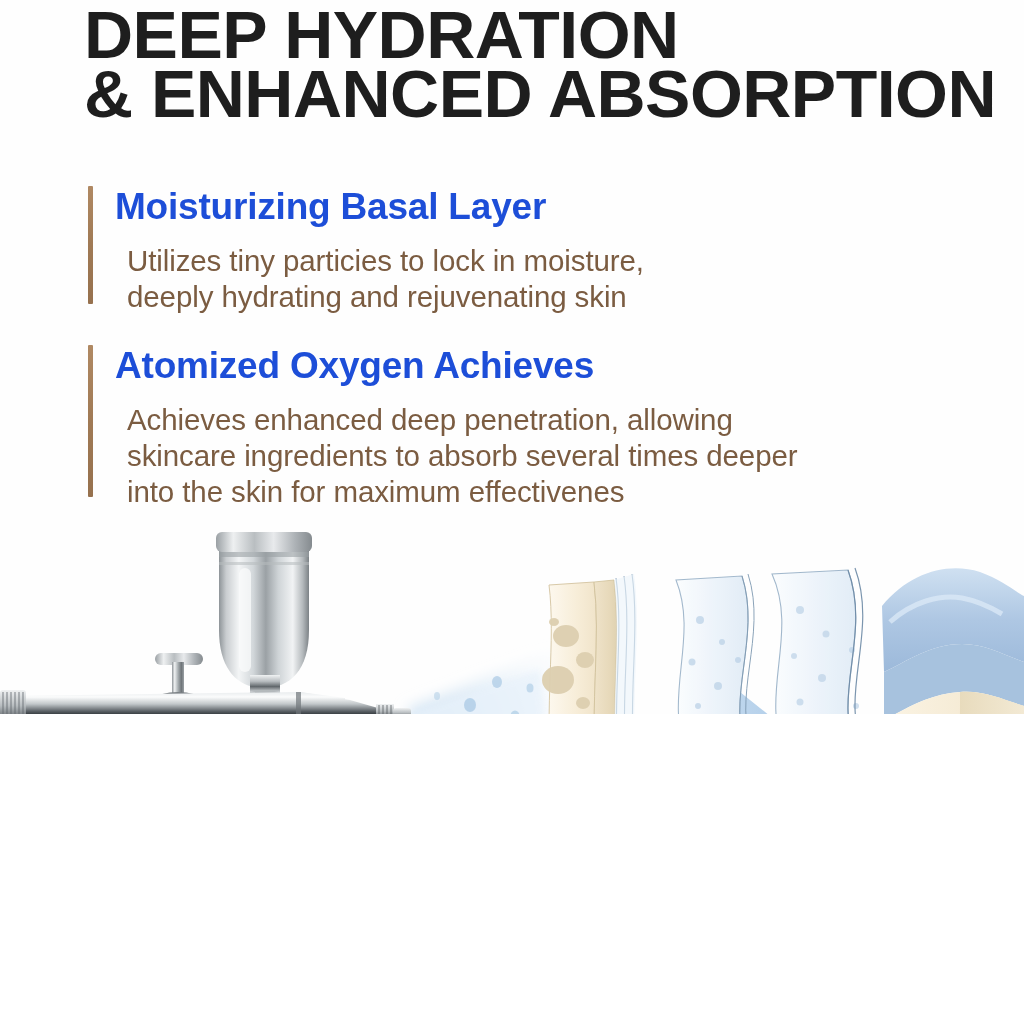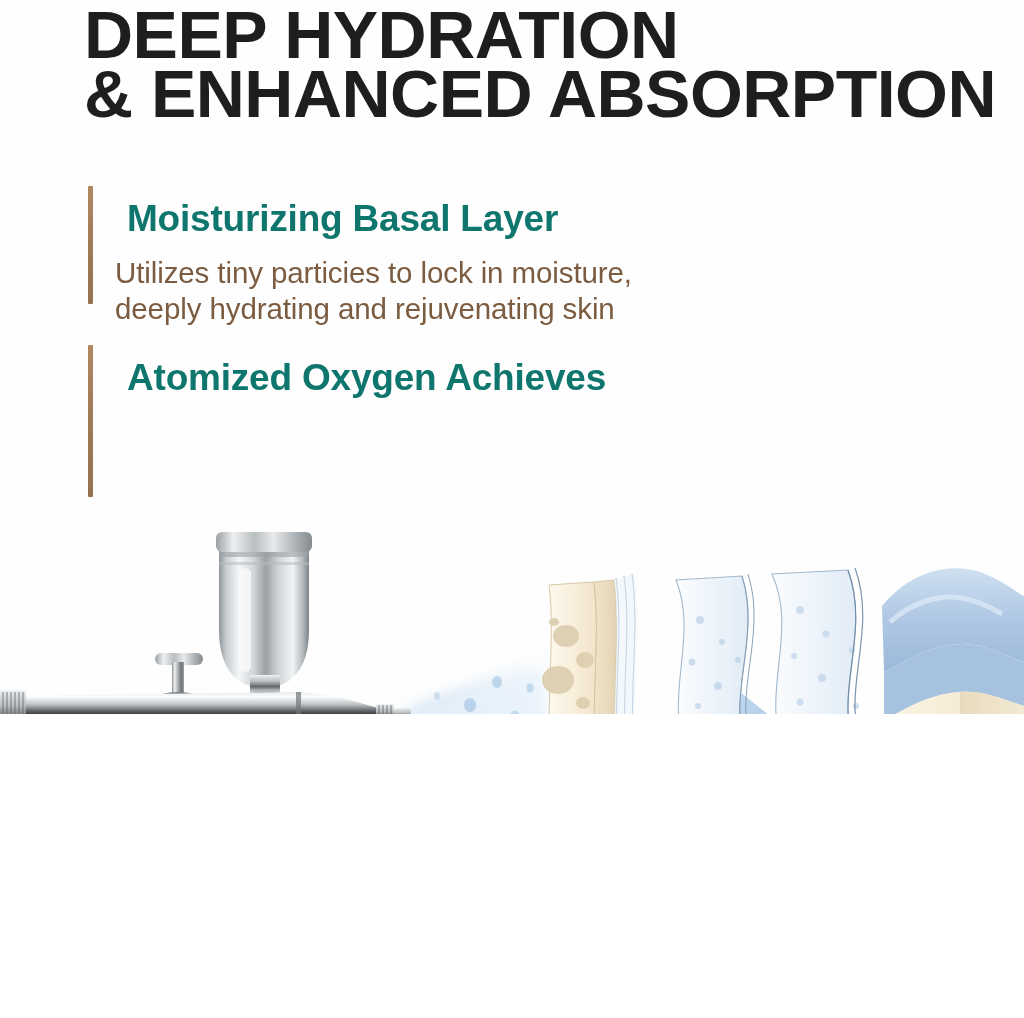--- a/index.html
+++ b/index.html
@@ -54,31 +54,31 @@
     border-radius: 1px;
     background: linear-gradient(180deg, #b08963 0%, #a07a55 50%, #96714e 100%);
   }
   .feature .ftext {
     position: absolute;
     left: 27px;
     top: 0;
     width: 860px;
   }
   .feature h2 {
-    margin: 12px;
+    margin: 0;
     padding: 0;
-    color: #0f766e;
+    color: #1d4ed8;
     font-size: 37px;
     line-height: 42px;
     font-weight: bold;
     letter-spacing: -0.2px;
     white-space: nowrap;
   }
   .feature p {
-    margin: 0;
+    margin: 12px;
     padding: 3px 0 0 0;
     color: #7b5c41;
     font-size: 29.5px;
     line-height: 36px;
     font-weight: normal;
     letter-spacing: -0.1px;
     white-space: pre-line;
   }
 
   #feature-1 { top: 186px; }
@@ -112,20 +112,23 @@
       <h2>Moisturizing Basal Layer</h2>
       <p>Utilizes tiny particies to lock in moisture,
 deeply hydrating and rejuvenating skin</p>
     </div>
   </div>
 
   <div class="feature" id="feature-2">
     <div class="bar"></div>
     <div class="ftext">
       <h2>Atomized Oxygen Achieves</h2>
+      <p>Achieves enhanced deep penetration, allowing
+skincare ingredients to absorb several times deeper
+into the skin for maximum effectivenes</p>
     </div>
   </div>
 
   <div id="illustration">
     <svg width="1024" height="508" viewBox="0 0 1024 508" xmlns="http://www.w3.org/2000/svg">
       <defs>
 
         <linearGradient id="chromeBarrel" x1="0" y1="0" x2="0" y2="1">
           <stop offset="0%" stop-color="#e9ecee"></stop>
           <stop offset="10%" stop-color="#fbfcfc"></stop>

